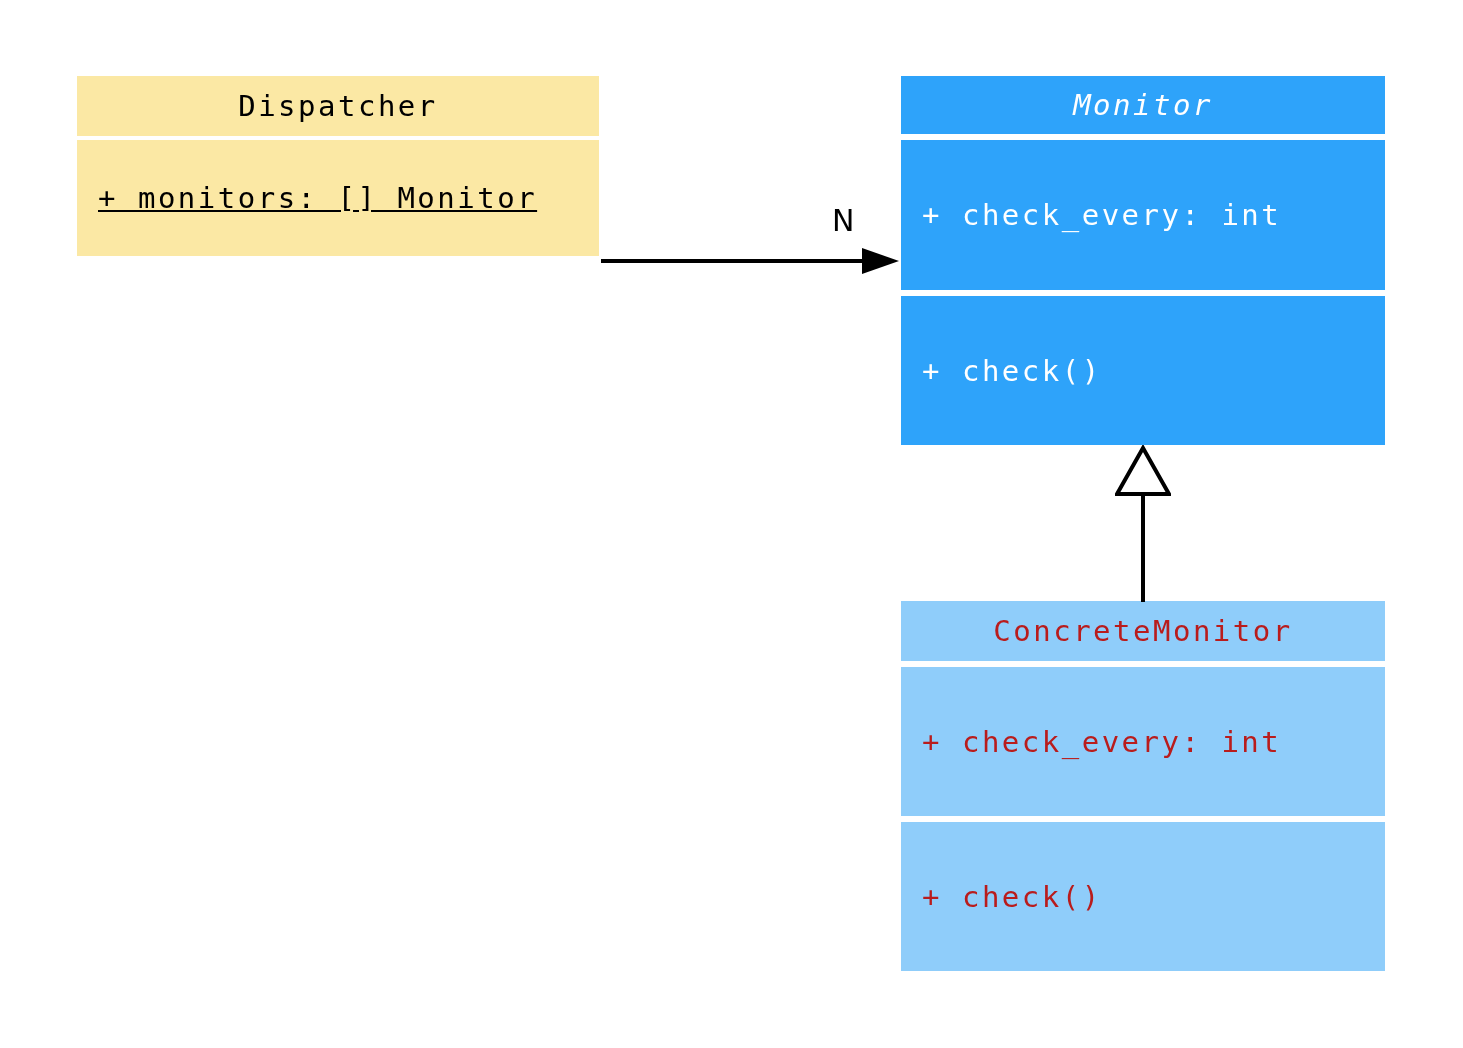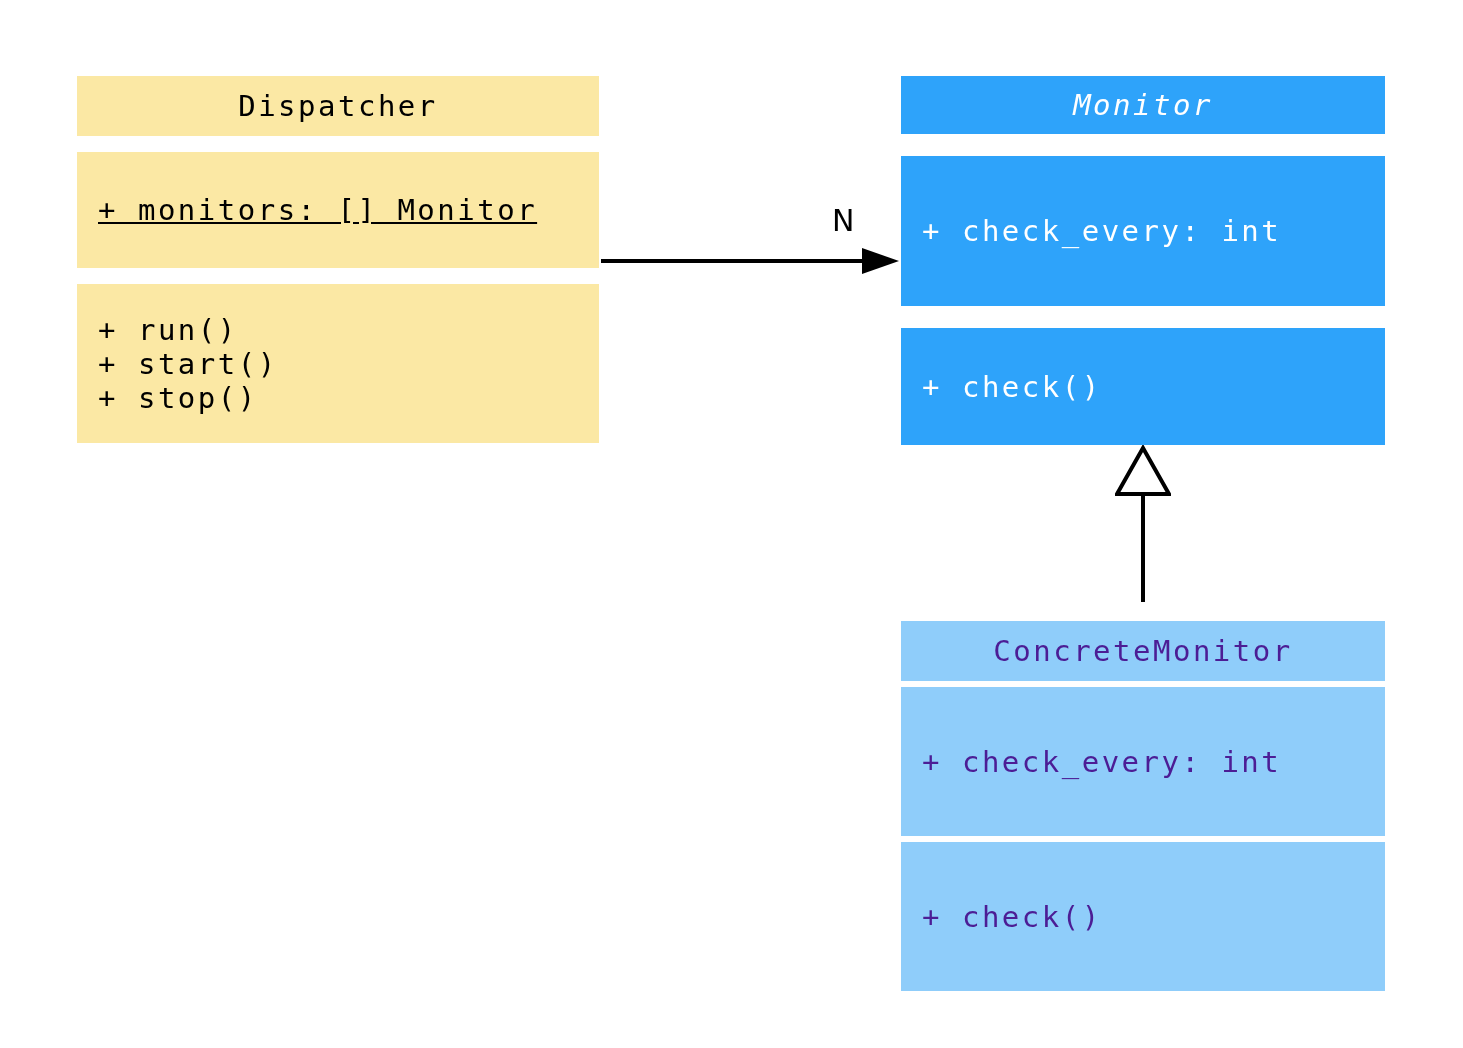--- a/index.html
+++ b/index.html
@@ -39,45 +39,45 @@
   .uml-class .title {
     font-size: 29px;
     letter-spacing: 2.5px;
     line-height: 34px;
     white-space: pre;
   }
 
   .dispatcher {
     left: 77px;  top: 76px;
     width: 522px; height: 367px;
-    gap: 16px;
+    gap: 4px;
     color: #000000;
   }
   .dispatcher .compartment { background: #FBE8A4; }
   .dispatcher .header  { height: 60px; }
   .dispatcher .attrs   { height: 116px; text-decoration: underline; }
   .dispatcher .methods { flex: 1; }
 
   .monitor {
     left: 901px; top: 76px;
     width: 484px; height: 369px;
-    gap: 22px;
+    gap: 6px;
     color: #ffffff;
   }
   .monitor .compartment { background: #2EA3FA; }
   .monitor .header  { height: 58px; }
   .monitor .attrs   { height: 150px; }
   .monitor .methods { flex: 1; }
   .monitor .title   { font-style: italic; }
 
   .concrete {
-    left: 901px; top: 621px;
+    left: 901px; top: 601px;
     width: 484px; height: 370px;
     gap: 6px;
-    color: #4c1d95;
+    color: #b91c1c;
   }
   .concrete .compartment { background: #8FCDFA; }
   .concrete .header  { height: 60px; }
   .concrete .attrs   { height: 149px; }
   .concrete .methods { flex: 1; }
 
   
   .assoc-line {
     position: absolute;
     left: 601px; top: 259px;
@@ -118,25 +118,20 @@
 
 <div class="canvas">
 
   <div class="uml-class dispatcher">
     <div class="compartment header">
       <span class="title">Dispatcher</span>
     </div>
     <div class="compartment body attrs">
       <div class="line">+ monitors: [] Monitor</div>
     </div>
-    <div class="compartment body methods">
-      <div class="line">+ run()</div>
-      <div class="line">+ start()</div>
-      <div class="line">+ stop()</div>
-    </div>
   </div>
 
   <div class="uml-class monitor">
     <div class="compartment header">
       <span class="title">Monitor</span>
     </div>
     <div class="compartment body attrs">
       <div class="line">+ check_every: int</div>
     </div>
     <div class="compartment body methods">

